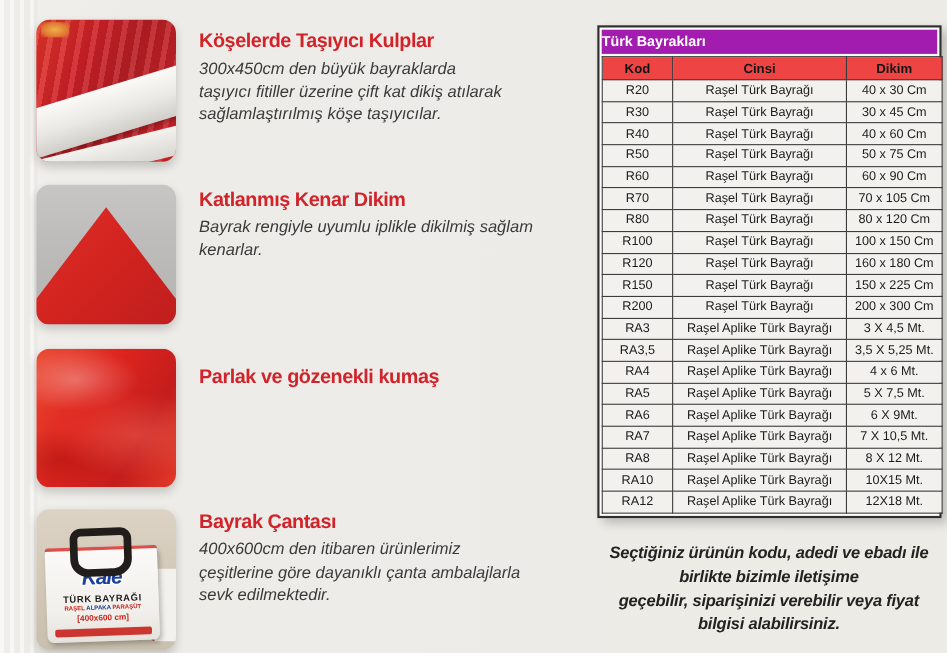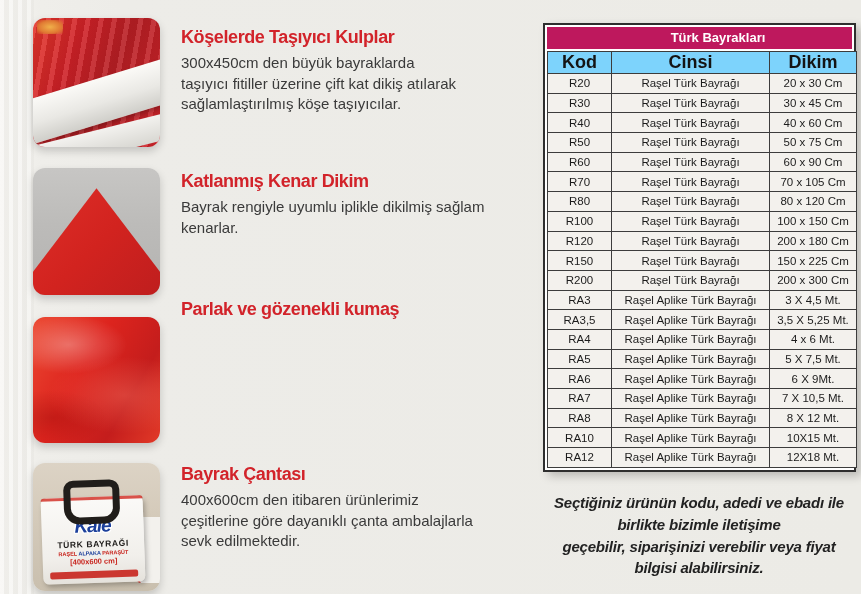--- a/index.html
+++ b/index.html
@@ -59,32 +59,32 @@
   .bag-product{display:block;margin-top:2px;font-size:8.5px;font-weight:bold;color:#1c1a18;
     letter-spacing:.6px;}
   .bag-options{display:block;margin-top:1px;font-size:5.5px;font-weight:bold;}
   .bag-options .opt-red{color:#c8241d;}
   .bag-options .opt-blue{color:#1b3f9b;}
   .bag-size{display:block;margin-top:1px;font-size:7.5px;font-weight:bold;color:#c8241d;}
   .bag-band{position:absolute;left:7%;bottom:5px;width:86%;height:7px;background:#c8241d;
     border-radius:2px;opacity:.9;}
   
   .section{position:absolute;left:181px;width:348px;}
-  .sec1{top:27px;} .sec2{top:171px;} .sec3{top:299px;} .sec4{top:464px;}
+  .sec1{top:27px;} .sec2{top:171px;} .sec3{top:332px;} .sec4{top:464px;}
   .section-title{font-size:18px;font-weight:bold;letter-spacing:-.4px;color:#d2232a;
     margin:0 0 5px 0;}
-  .section-body{font-size:15px;line-height:1.38;color:#3a3a3a;white-space:pre-line;margin:0;}
+  .section-body{font-size:15px;line-height:1.38;color:#3a3a3a;white-space:pre-line;margin:0;font-style:italic;}
   
   .table-wrap{position:absolute;left:543px;top:23px;width:313px;background:#fff;
     border:2px solid #2e2e2e;padding:2px;box-sizing:border-box;
     box-shadow:5px 4px 9px rgba(0,0,0,.22);}
-  .table-title{background:#be185d;color:#fff;font-weight:bold;font-size:13px;
-    height:22px;line-height:22px;text-align:center;padding-left:37px;}
+  .table-title{background:#a21caf;color:#fff;font-weight:bold;font-size:13px;
+    height:22px;line-height:22px;text-align:left;}
   table.flags{width:100%;border-collapse:collapse;margin-top:2px;table-layout:fixed;}
-  table.flags th{background:#7dd3fc;font-size:18px;font-weight:bold;color:#141414;
+  table.flags th{background:#ef4444;font-size:12px;font-weight:bold;color:#141414;
     height:20px;border:1px solid #3c3c3c;padding:0;}
   table.flags td{background:#f3f1ed;font-size:11.5px;color:#1c1c1c;height:18.7px;
     border:1px solid #3c3c3c;padding:0;text-align:center;}
   col.c-kod{width:64px;} col.c-cinsi{width:158px;} col.c-ebat{width:87px;}
   .footer-note{position:absolute;left:540px;top:492px;width:318px;text-align:center;
     font-size:15px;font-style:italic;font-weight:bold;color:#222;line-height:1.45;
     white-space:pre-line;letter-spacing:-.2px;}
 </style>
 </head>
 <body>
@@ -153,21 +153,21 @@
         <tr>
           <th>Kod</th>
           <th>Cinsi</th>
           <th>Dikim</th>
         </tr>
       </thead>
       <tbody>
           <tr>
             <td>R20</td>
             <td>Raşel Türk Bayrağı</td>
-            <td>20 x 30 Cm</td>
+            <td>40 x 30 Cm</td>
           </tr>
           <tr>
             <td>R30</td>
             <td>Raşel Türk Bayrağı</td>
             <td>30 x 45 Cm</td>
           </tr>
           <tr>
             <td>R40</td>
             <td>Raşel Türk Bayrağı</td>
             <td>40 x 60 Cm</td>
@@ -193,21 +193,21 @@
             <td>80 x 120 Cm</td>
           </tr>
           <tr>
             <td>R100</td>
             <td>Raşel Türk Bayrağı</td>
             <td>100 x 150 Cm</td>
           </tr>
           <tr>
             <td>R120</td>
             <td>Raşel Türk Bayrağı</td>
-            <td>200 x 180 Cm</td>
+            <td>160 x 180 Cm</td>
           </tr>
           <tr>
             <td>R150</td>
             <td>Raşel Türk Bayrağı</td>
             <td>150 x 225 Cm</td>
           </tr>
           <tr>
             <td>R200</td>
             <td>Raşel Türk Bayrağı</td>
             <td>200 x 300 Cm</td>

